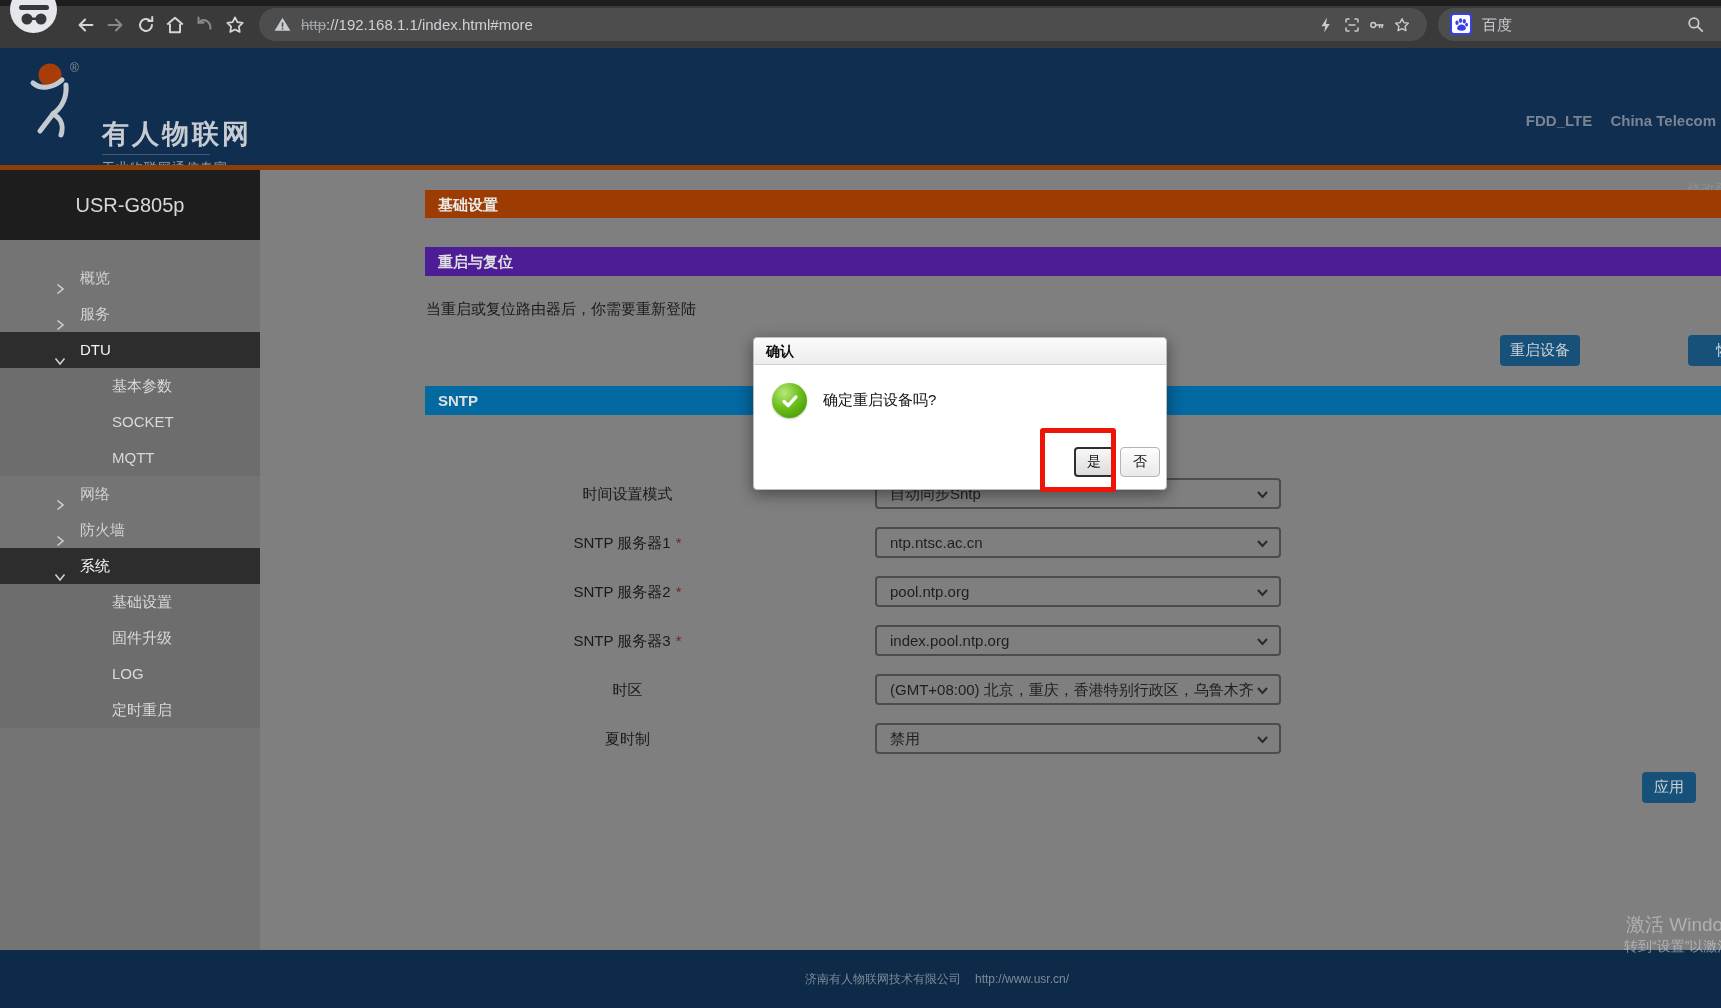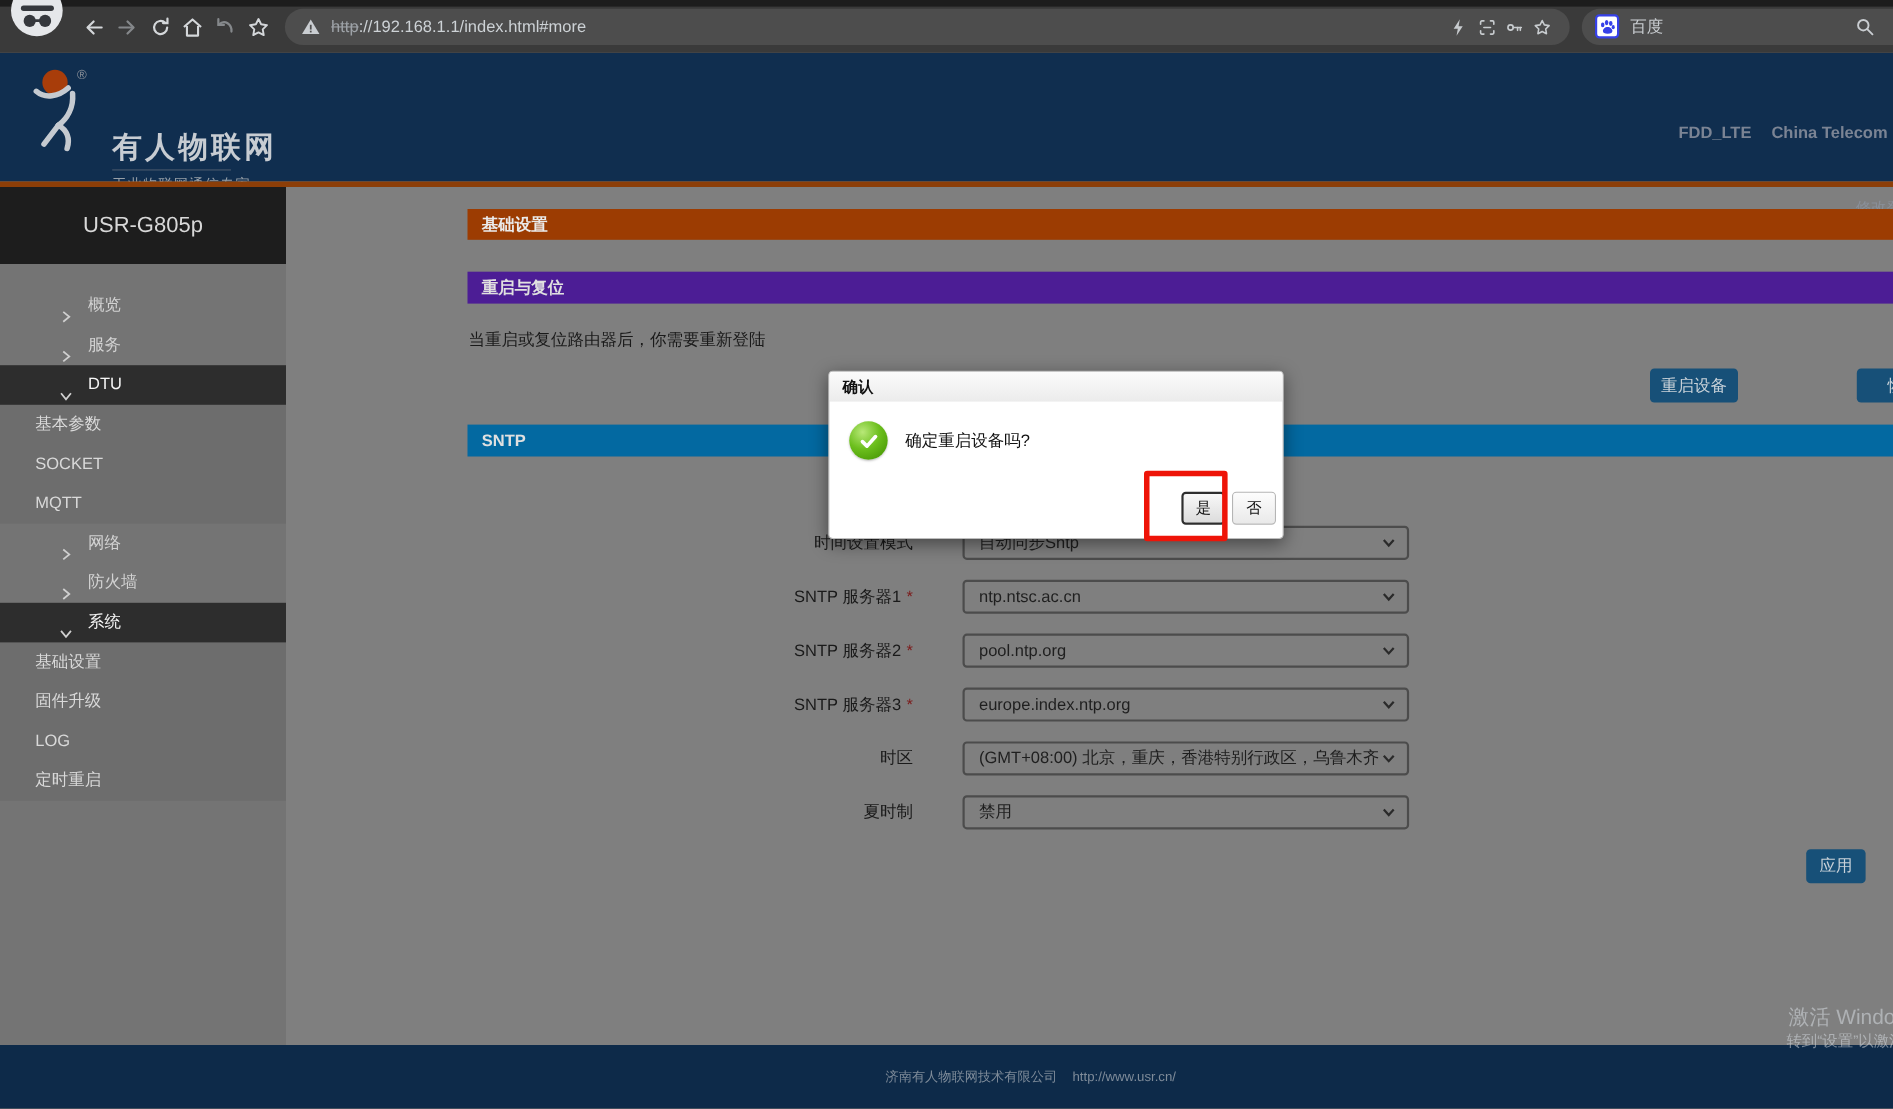--- a/index.html
+++ b/index.html
@@ -45,34 +45,34 @@
 
   
   .sidebar{position:absolute;left:0;top:170px;width:260px;height:780px;background:#747474;}
   .devblock{position:absolute;left:0;top:0;width:100%;height:70px;background:#1d1d1d;
             color:#d8d8d8;font-size:20px;text-align:center;line-height:70px;}
   .menu{position:absolute;left:0;top:90px;width:100%;}
   .mi{position:relative;height:36px;line-height:36px;font-size:15px;color:#d2d2d2;
       padding-left:80px;box-sizing:border-box;cursor:default;}
   .mi .chev{position:absolute;left:54px;top:12px;color:#cfcfcf;}
   .mi.expanded{background:#2d2d2d;color:#f5f5f5;}
-  .mc{height:36px;line-height:36px;font-size:15px;color:#d9d9d9;padding-left:32px;
+  .mc{height:36px;line-height:36px;font-size:15px;color:#d9d9d9;padding-left:112px;
       box-sizing:border-box;background:#6d6d6d;}
 
   
   .bar{position:absolute;left:425px;width:1296px;height:29px;line-height:29px;
        font-size:15px;font-weight:bold;color:#e0e0e0;padding-left:13px;box-sizing:border-box;}
   .bar.orange{background:#9c3c02;top:190px;height:28px;color:#eaeaea;}
   .bar.dark1{background:#4c1d95;top:247px;}
   .bar.dark2{background:#0369a1;top:386px;}
   .para{position:absolute;left:426px;top:300px;font-size:15px;color:#1a1a1a;}
   .bluebtn{position:absolute;height:31px;background:#175078;border:none;border-radius:4px;
            color:#c9d2d9;font-size:15px;font-family:inherit;text-align:center;cursor:pointer;}
   .frow-label{position:absolute;left:425px;width:405px;height:31px;line-height:31px;
-              text-align:right;font-size:15px;color:#1a1a1a;}
+              text-align:center;font-size:15px;color:#1a1a1a;}
   .req{color:#7c1d1d;margin-left:5px;font-size:15px;}
   .fselect{position:absolute;left:875px;width:406px;height:31px;box-sizing:border-box;
            background:#7f7f7f;border:2px solid #4c4c4c;border-radius:4px;cursor:pointer;}
   .fvalue{position:absolute;left:13px;top:0;line-height:27px;font-size:15px;color:#1f1f1f;white-space:nowrap;}
   .sel-chev{position:absolute;right:10px;top:7px;color:#2a2a2a;}
 
   
   .footer{position:absolute;left:0;top:950px;width:1721px;height:58px;background:#0d2a49;z-index:10;}
   .footer-text{position:absolute;left:805px;top:0;line-height:58px;font-size:12px;color:#7e8b99;white-space:nowrap;}
   .footer-text a{color:#7e8b99;text-decoration:none;margin-left:14px;}
@@ -307,21 +307,21 @@
   <div class="frow-label" style="top:576px"><span>SNTP 服务器2</span><span class="req">*</span></div>
   <div class="fselect" style="top:576px">
     <span class="fvalue">pool.ntp.org</span>
     <span class="sel-chev"><svg width="13" height="13" viewBox="0 0 13 13" fill="none" stroke="currentColor" stroke-width="2">
           <polyline points="2,4 6.5,9 11,4"></polyline>
         </svg></span>
   </div>
 
   <div class="frow-label" style="top:625px"><span>SNTP 服务器3</span><span class="req">*</span></div>
   <div class="fselect" style="top:625px">
-    <span class="fvalue">europe.index.ntp.org</span>
+    <span class="fvalue">index.pool.ntp.org</span>
     <span class="sel-chev"><svg width="13" height="13" viewBox="0 0 13 13" fill="none" stroke="currentColor" stroke-width="2">
           <polyline points="2,4 6.5,9 11,4"></polyline>
         </svg></span>
   </div>
 
   <div class="frow-label" style="top:674px"><span>时区</span></div>
   <div class="fselect" style="top:674px">
     <span class="fvalue">(GMT+08:00) 北京，重庆，香港特别行政区，乌鲁木齐</span>
     <span class="sel-chev"><svg width="13" height="13" viewBox="0 0 13 13" fill="none" stroke="currentColor" stroke-width="2">
           <polyline points="2,4 6.5,9 11,4"></polyline>

